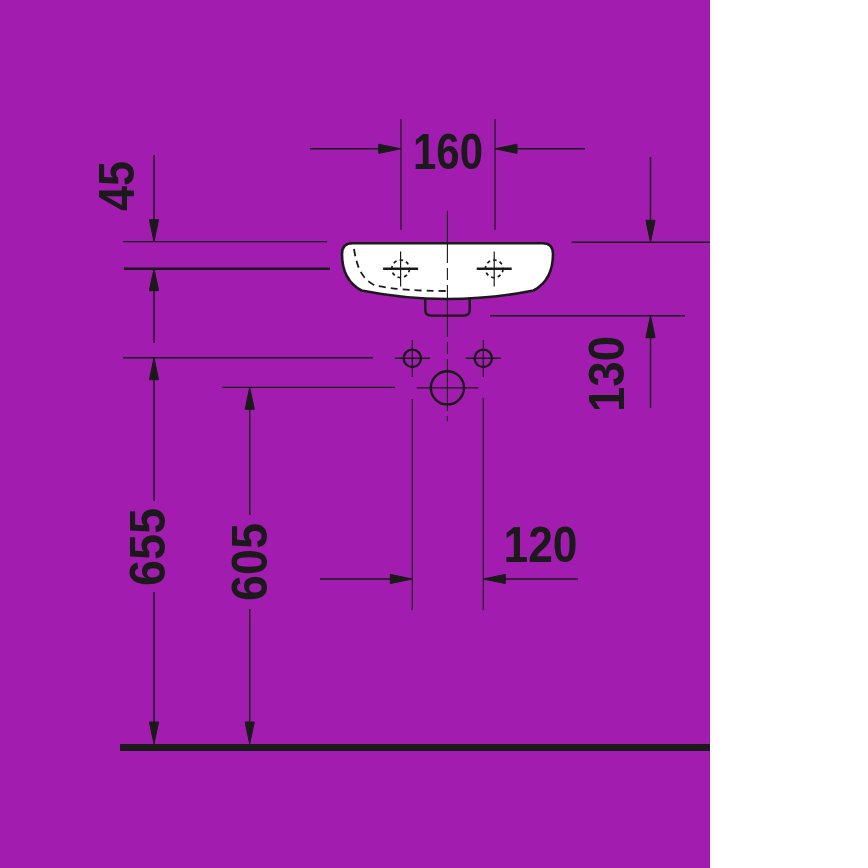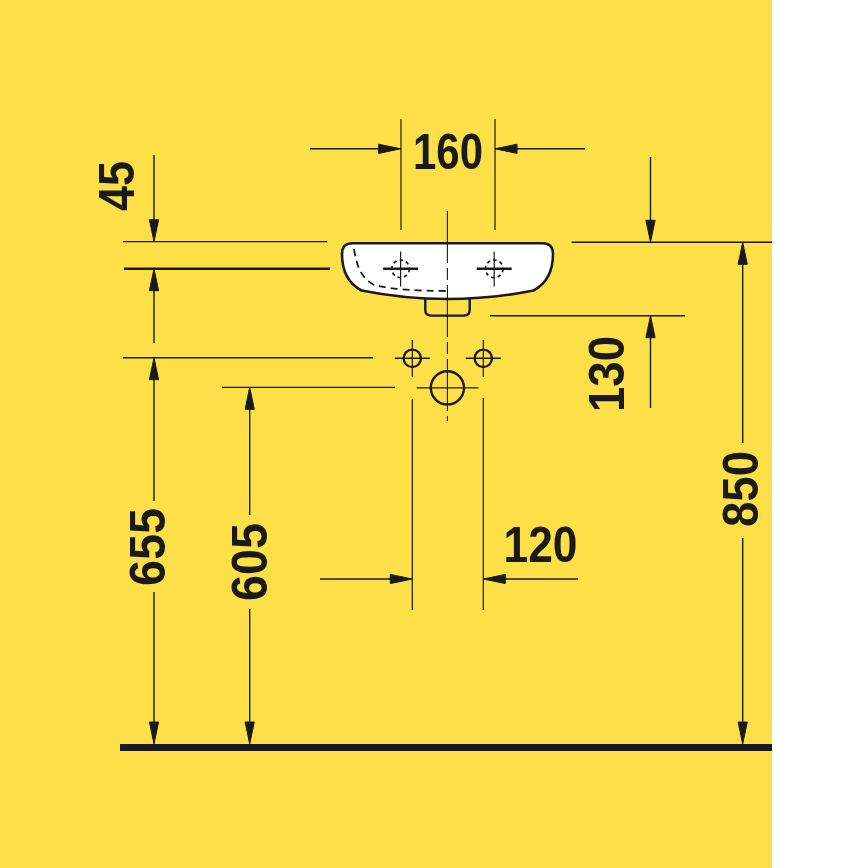--- a/index.html
+++ b/index.html
@@ -1,16 +1,16 @@
 <!DOCTYPE html>
 <html><head>
 <meta charset="utf-8">
 <style>
   html,body{margin:0;padding:0;background:#ffffff;}
-  .page{position:relative;width:772px;height:868px;background:#fde047;overflow:hidden;
+  .page{position:relative;width:710px;height:868px;background:#a21caf;overflow:hidden;
         font-family:"Liberation Sans",sans-serif;}
   svg{position:absolute;left:0;top:0;}
   .dim-text{font-family:"Liberation Sans","DejaVu Sans",sans-serif;
             font-weight:bold;font-size:50px;fill:#1a1a1a;}
   line,path,circle,polygon{stroke:#1a1a1a;}
 </style>
 </head>
 <body>
 
 <div class="page">

